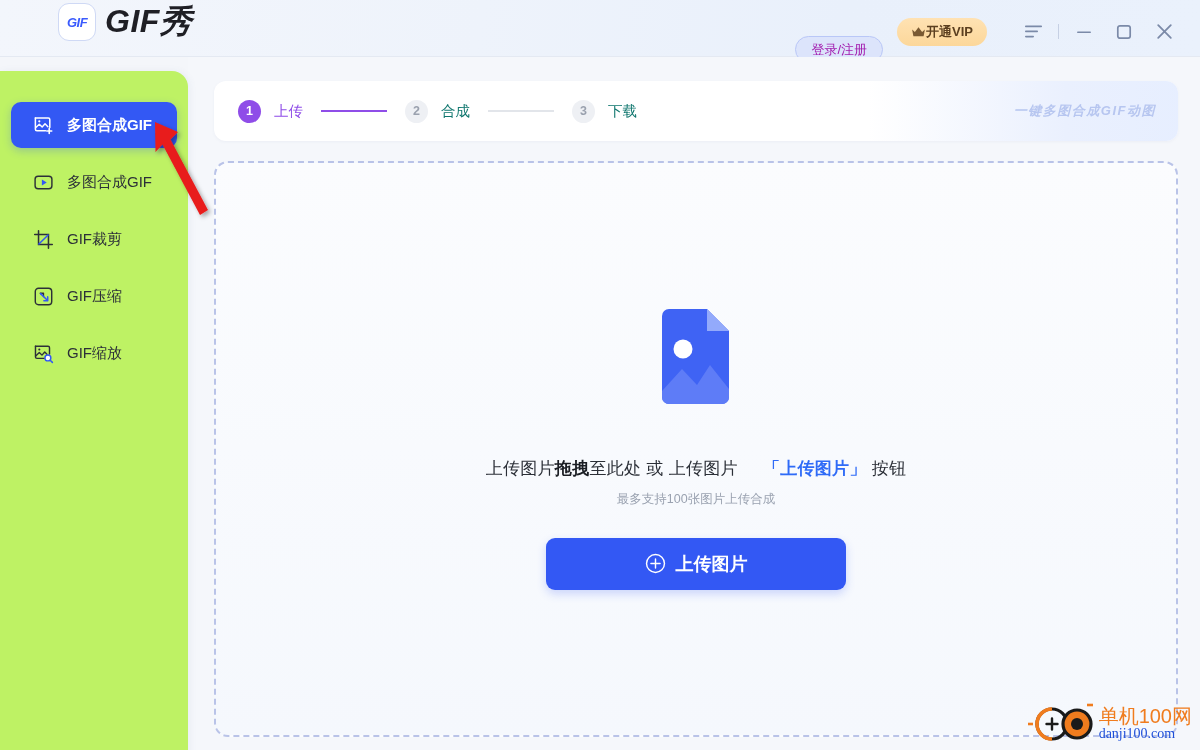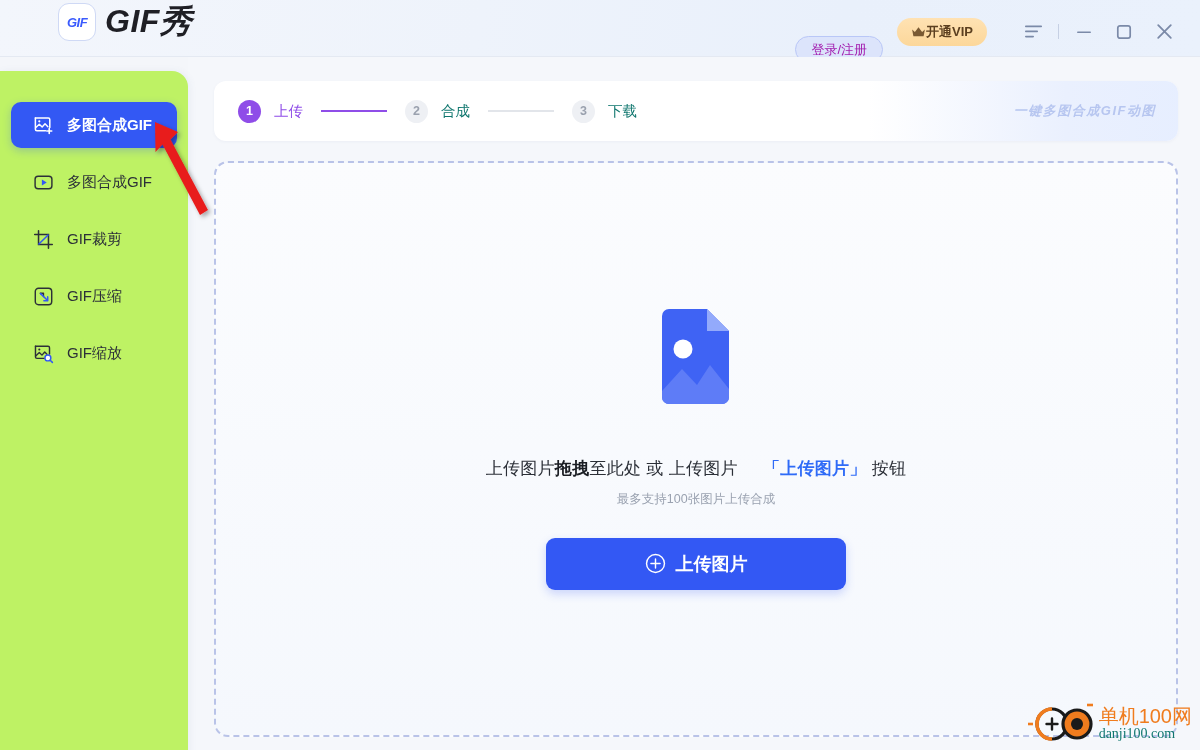--- a/index.html
+++ b/index.html
@@ -186,21 +186,21 @@
 
   
   .watermark {
     position: absolute; right: 8px; bottom: 4px;
     display: flex; align-items: center;
     z-index: 8;
     margin-top: 17px;
   }
   .wm-text { margin-left: 4px; line-height: 1.05; }
   .wm-cn { font-size: 20px; color: #f07c1e; font-weight: normal; }
-  .wm-en { font-size: 14px; color: #0f766e; font-family: "Liberation Serif", serif; }
+  .wm-en { font-size: 14px; color: #1d4ed8; font-family: "Liberation Serif", serif; }
 </style>
 </head>
 <body>
 
 <div id="app">
 
   <div class="titlebar">
     <div class="logo-wrap">
       <div class="logo-badge">
         <span class="logo-gif-text">GIF</span>

